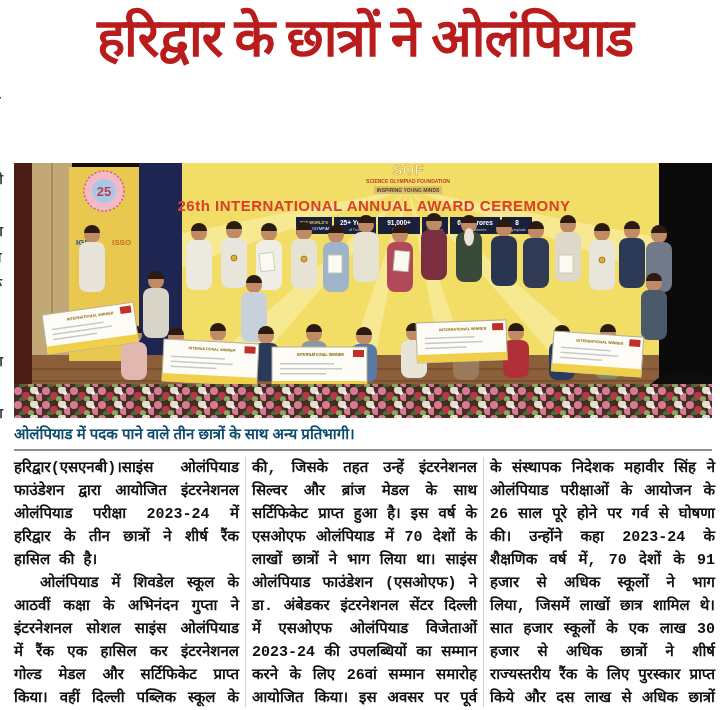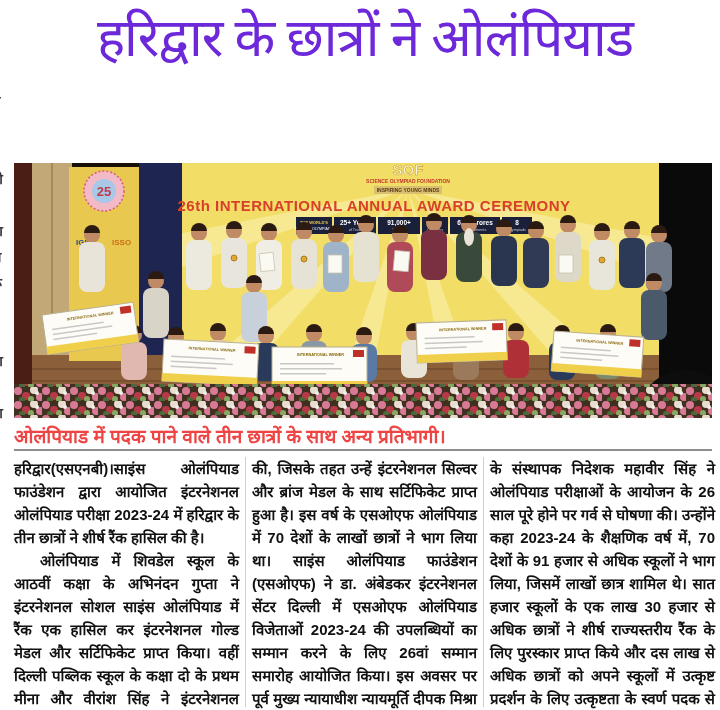--- a/index.html
+++ b/index.html
@@ -11,47 +11,47 @@
   .left-strip{
     position:absolute;left:0;top:62px;width:10px;height:400px;overflow:hidden;
   }
   .left-strip .frag{
     position:absolute;left:-9px;top:0;width:20px;
     font-size:14px;font-weight:700;color:#3a3a3a;line-height:26px;white-space:pre-line;
   }
   
   .headline{
     position:absolute;top:6px;left:20px;width:690px;text-align:center;
-    font-family:"Liberation Serif",serif;font-weight:400;color:#6d28d9;
+    font-family:"Liberation Serif",serif;font-weight:700;color:#b91c1c;
   }
   .headline .hl{font-size:53px;line-height:64px;letter-spacing:-1px;}
   
   .photo{
     position:absolute;top:163px;left:14px;width:698px;height:255px;overflow:hidden;background:#111;
   }
   .photo svg{display:block;}
   .photo text{font-family:"Liberation Sans",sans-serif;}
   .skin{fill:#c08a64;}
   
   .caption{
     position:absolute;top:423px;left:14px;width:698px;
-    font-size:19px;font-weight:700;color:#ef4444;
+    font-size:15px;font-weight:700;color:#0c4a6e;
   }
   .rule{
     position:absolute;top:449px;left:14px;width:698px;height:0;
     border-top:2px solid #8f8f8f;
   }
   
   .article{
     position:absolute;top:457px;left:14px;width:698px;height:250px;
     display:flex;gap:0;
   }
   .col{
     width:225px;padding:0 6px;flex:0 0 auto;
-    font-size:15px;font-weight:600;color:#111;line-height:23px;text-align:justify;
+    font-size:15px;font-weight:600;color:#111;line-height:23px;text-align:justify;font-family:Liberation Mono, monospace;
   }
   .col:first-child{padding-left:0;}
   .col + .col{border-left:1px solid #cfcfcf;}
   .col p{margin:0;}
   .col p.indent{text-indent:26px;}
   .dateline{font-weight:800;}
 </style>
 </head>
 <body>
 

